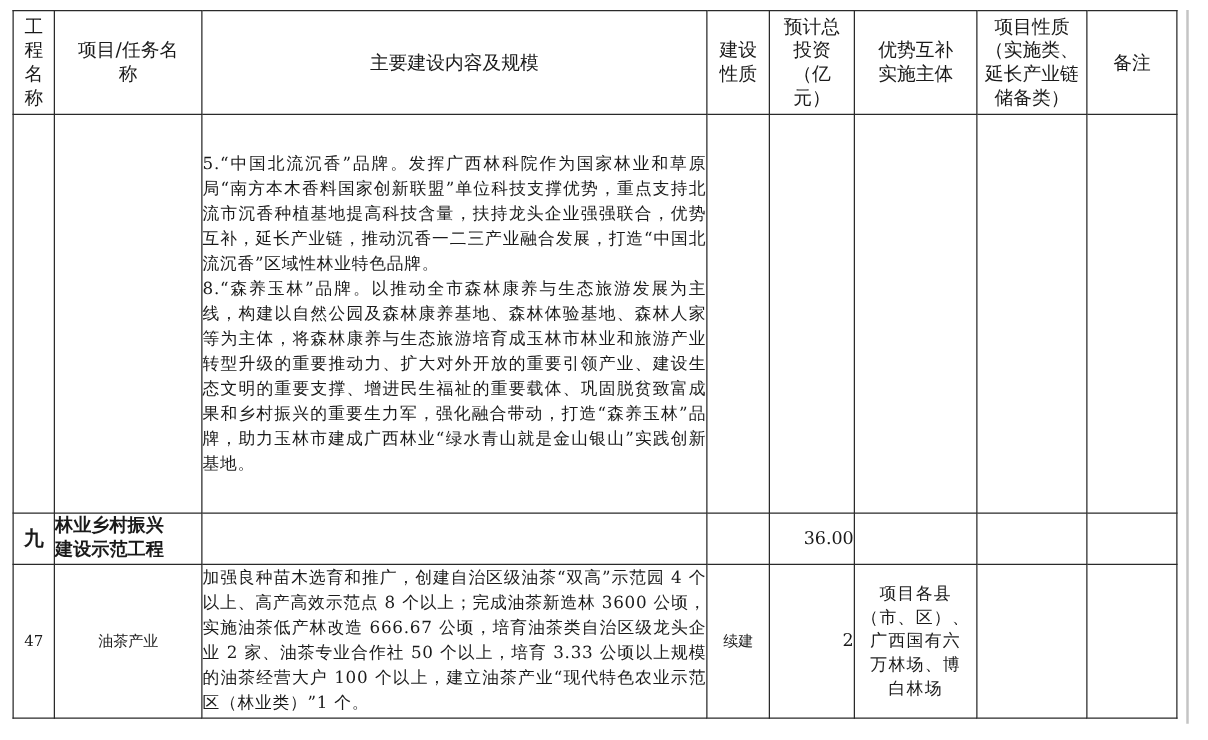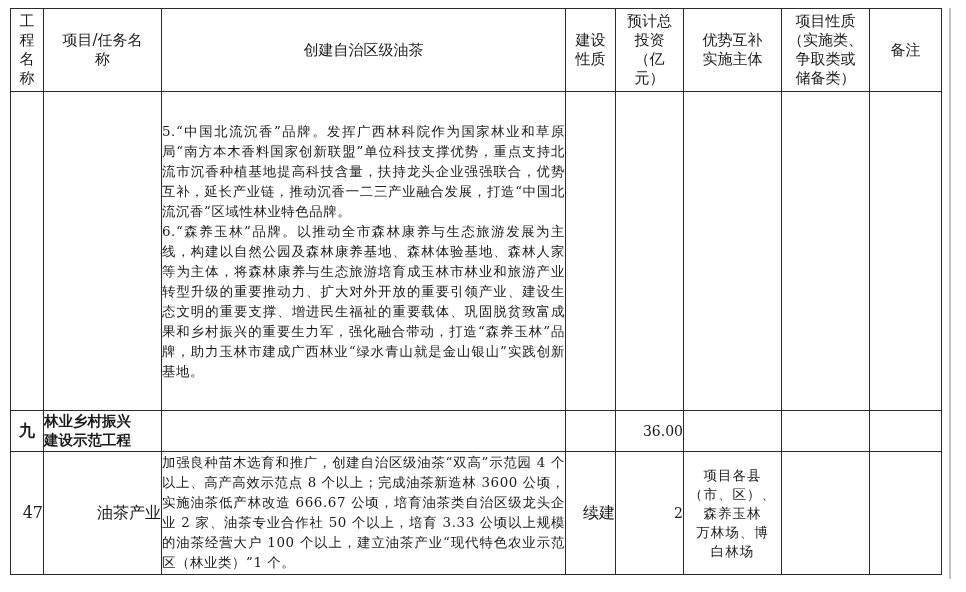--- a/index.html
+++ b/index.html
@@ -21,21 +21,21 @@
   .hdr { height: 83px; }
   .r1 { height: 319px; margin-left: 43px; }
   .r2 { height: 41px; }
   .r3 { height: 123px; }
   .content {
     font-size: 13.4px; line-height: 20px; text-align: justify;
     padding: 0 6px 0 8px; letter-spacing: 0.6px; vertical-align: top;
   }
   .r1 .content { padding-top: 1px; }
   .r3 .content { padding-top: 0px; }
-  .center { text-align: right; font-size: 16px; line-height: 20px; }
+  .center { text-align: center; font-size: 12px; line-height: 20px; }
   .section-num {
     font-family: "DejaVu Sans", "Liberation Sans", sans-serif;
     font-weight: bold; font-size: 16px; text-align: center;
   }
   .section-name {
     font-family: "DejaVu Sans", "Liberation Sans", sans-serif;
     font-weight: bold; font-size: 14.5px; line-height: 19px; padding-left: 7px;
   }
   .money { font-size: 14px; text-align: right; }
   .loc { font-size: 13.5px; line-height: 19px; text-align: center; padding: 0 4px; letter-spacing: 1px; }
@@ -57,41 +57,41 @@
       <col class="c7">
   </colgroup>
   <tbody>
       <tr class="hdr">
     <th><span class="ml" style="white-space: pre-line;">工
 程
 名
 称</span></th>
     <th><span class="ml" style="white-space: pre-line; margin-top: 43px;">项目/任务名
 称</span></th>
-    <th><span class="ml" style="white-space: pre-line;">创建自治区级油茶</span></th>
+    <th><span class="ml" style="white-space: pre-line;">主要建设内容及规模</span></th>
     <th><span class="ml" style="white-space: pre-line;">建设
 性质</span></th>
     <th><span class="ml" style="white-space: pre-line;">预计总
 投资
 （亿
 元）</span></th>
     <th><span class="ml" style="white-space: pre-line;">优势互补
 实施主体</span></th>
     <th><span class="ml" style="white-space: pre-line;">项目性质
 （实施类、
-争取类或
+延长产业链
 储备类）</span></th>
     <th><span class="ml" style="white-space: pre-line;">备注</span></th>
   </tr>
   <tr class="r1">
     <td></td>
     <td></td>
     <td class="content">
       <span class="para">5.“中国北流沉香”品牌。发挥广西林科院作为国家林业和草原局“南方本木香料国家创新联盟”单位科技支撑优势，重点支持北流市沉香种植基地提高科技含量，扶持龙头企业强强联合，优势互补，延长产业链，推动沉香一二三产业融合发展，打造“中国北流沉香”区域性林业特色品牌。</span>
-      <span class="para">6.“森养玉林”品牌。以推动全市森林康养与生态旅游发展为主线，构建以自然公园及森林康养基地、森林体验基地、森林人家等为主体，将森林康养与生态旅游培育成玉林市林业和旅游产业转型升级的重要推动力、扩大对外开放的重要引领产业、建设生态文明的重要支撑、增进民生福祉的重要载体、巩固脱贫致富成果和乡村振兴的重要生力军，强化融合带动，打造“森养玉林”品牌，助力玉林市建成广西林业“绿水青山就是金山银山”实践创新基地。</span>
+      <span class="para">8.“森养玉林”品牌。以推动全市森林康养与生态旅游发展为主线，构建以自然公园及森林康养基地、森林体验基地、森林人家等为主体，将森林康养与生态旅游培育成玉林市林业和旅游产业转型升级的重要推动力、扩大对外开放的重要引领产业、建设生态文明的重要支撑、增进民生福祉的重要载体、巩固脱贫致富成果和乡村振兴的重要生力军，强化融合带动，打造“森养玉林”品牌，助力玉林市建成广西林业“绿水青山就是金山银山”实践创新基地。</span>
     </td>
     <td></td>
     <td></td>
     <td></td>
     <td></td>
     <td></td>
   </tr>
   <tr class="r2">
     <td class="section-num">九</td>
     <td class="section-name"><span class="ml" style="white-space: pre-line;">林业乡村振兴
@@ -104,21 +104,21 @@
     <td></td>
   </tr>
   <tr class="r3">
     <td class="center">47</td>
     <td class="center">油茶产业</td>
     <td class="content">加强良种苗木选育和推广，创建自治区级油茶“双高”示范园 4 个以上、高产高效示范点 8 个以上；完成油茶新造林 3600 公顷，实施油茶低产林改造 666.67 公顷，培育油茶类自治区级龙头企业 2 家、油茶专业合作社 50 个以上，培育 3.33 公顷以上规模的油茶经营大户 100 个以上，建立油茶产业“现代特色农业示范区（林业类）”1 个。</td>
     <td class="center">续建</td>
     <td class="money">2</td>
     <td class="loc"><span class="ml" style="white-space: pre-line;">项目各县
 （市、区）、
-森养玉林
+广西国有六
 万林场、博
 白林场</span></td>
     <td></td>
     <td></td>
   </tr>
 </tbody>
   </table>
 <div class="shadow-r"></div>
 
 </body></html>

